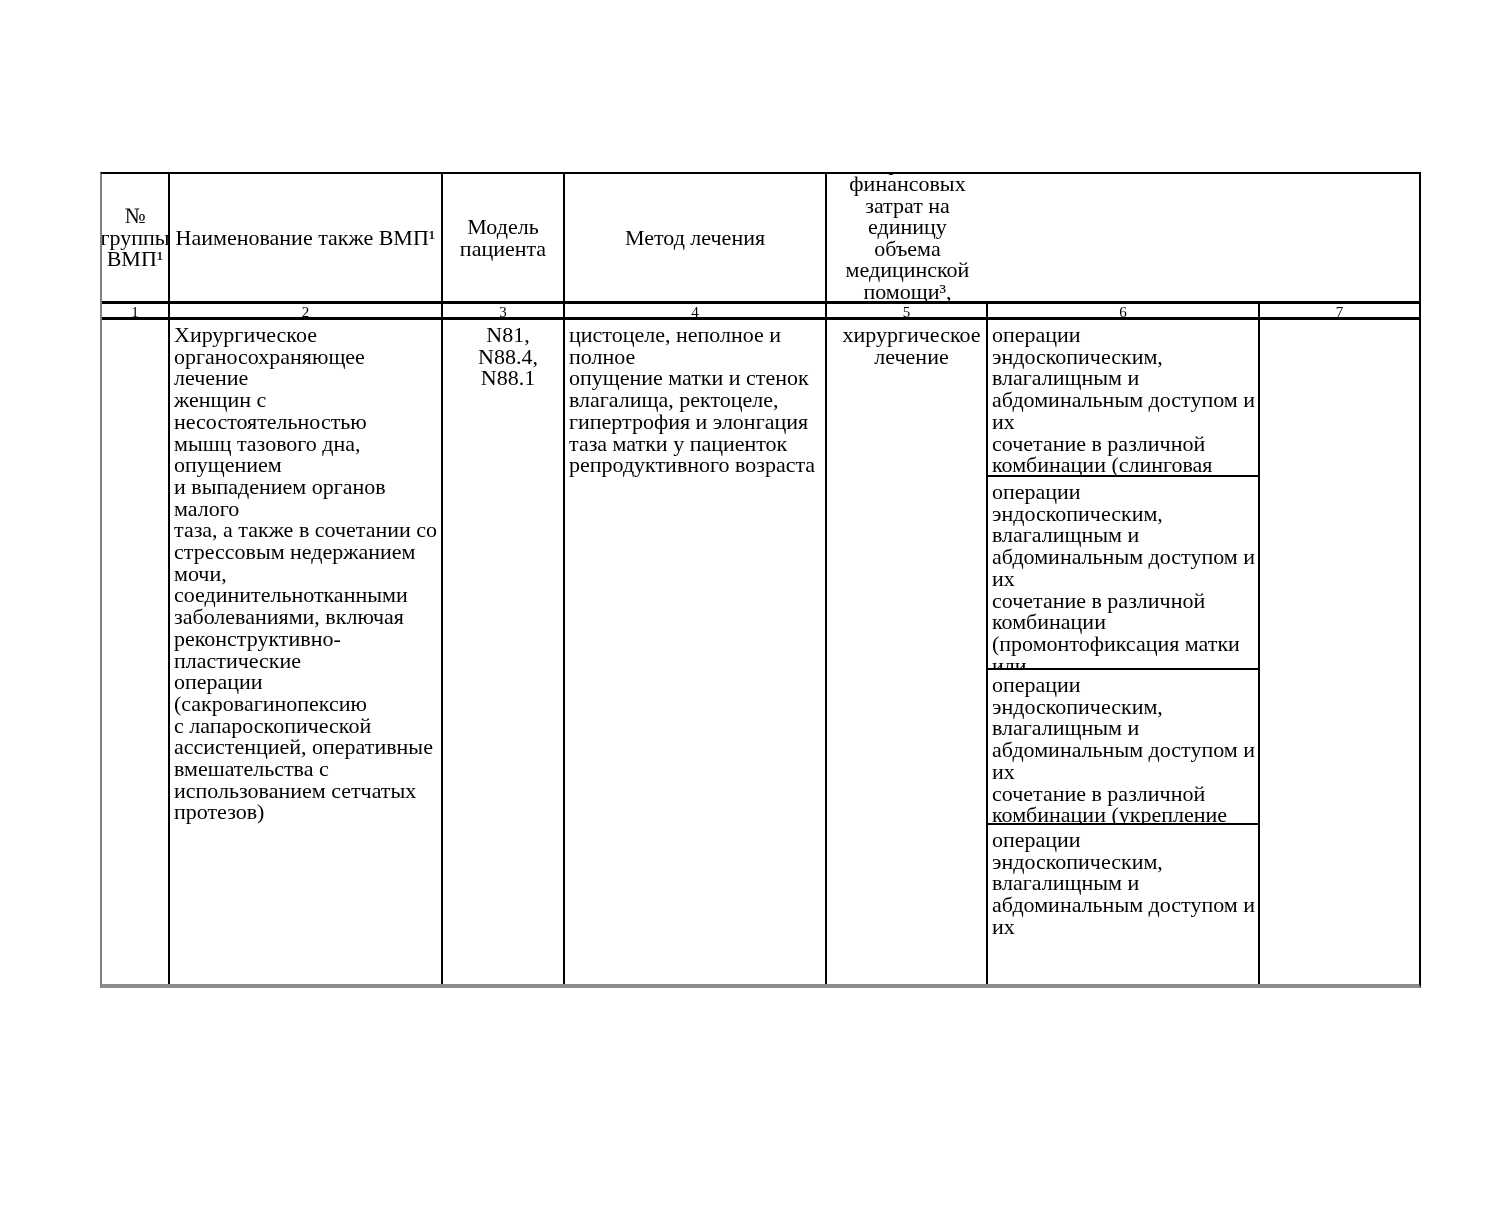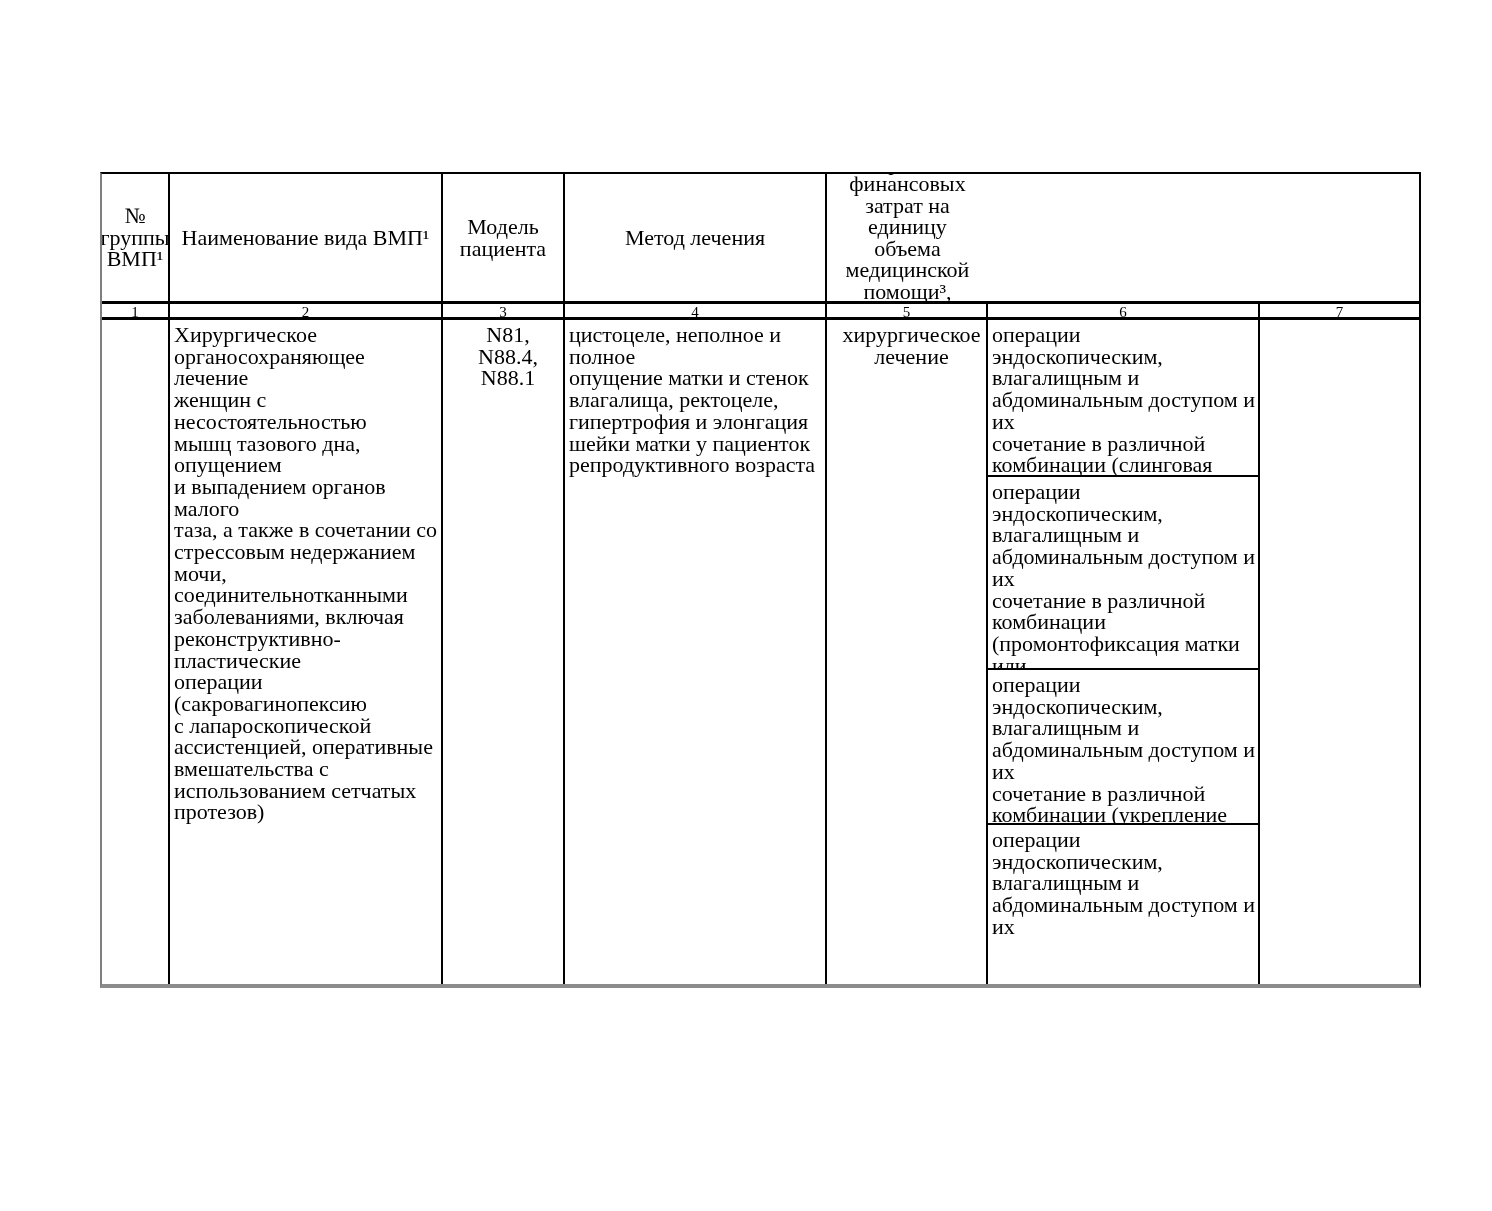--- a/index.html
+++ b/index.html
@@ -97,21 +97,21 @@
 </head>
 <body>
 
 <div class="page">
   <div class="vmp-table">
 
     <div class="grid-row header-row">
       <div class="cell header-cell">№
 группы
 ВМП¹</div>
-      <div class="cell header-cell">Наименование вида ВМП¹</div>
+      <div class="cell header-cell">Наименование также ВМП¹</div>
       <div class="cell header-cell">Модель пациента</div>
       <div class="cell header-cell">Метод лечения</div>
       <div class="cell header-cell">Норматив
 финансовых
 затрат на единицу
 объема
 медицинской
 помощи³, рублей</div>
     </div>
 
@@ -142,21 +142,21 @@
 ассистенцией, оперативные
 вмешательства с
 использованием сетчатых
 протезов)</div>
       <div class="cell body-cell center">N81, N88.4,
 N88.1</div>
       <div class="cell body-cell">цистоцеле, неполное и полное
 опущение матки и стенок
 влагалища, ректоцеле,
 гипертрофия и элонгация
-шейки матки у пациенток
+таза матки у пациенток
 репродуктивного возраста</div>
       <div class="cell body-cell center">хирургическое
 лечение</div>
       <div class="cell methods-cell">
         <div class="subrow" style="height:157px;">операции эндоскопическим,
 влагалищным и
 абдоминальным доступом и их
 сочетание в различной
 комбинации (слинговая
 операция (TVT-0, TVT, TOT) с

